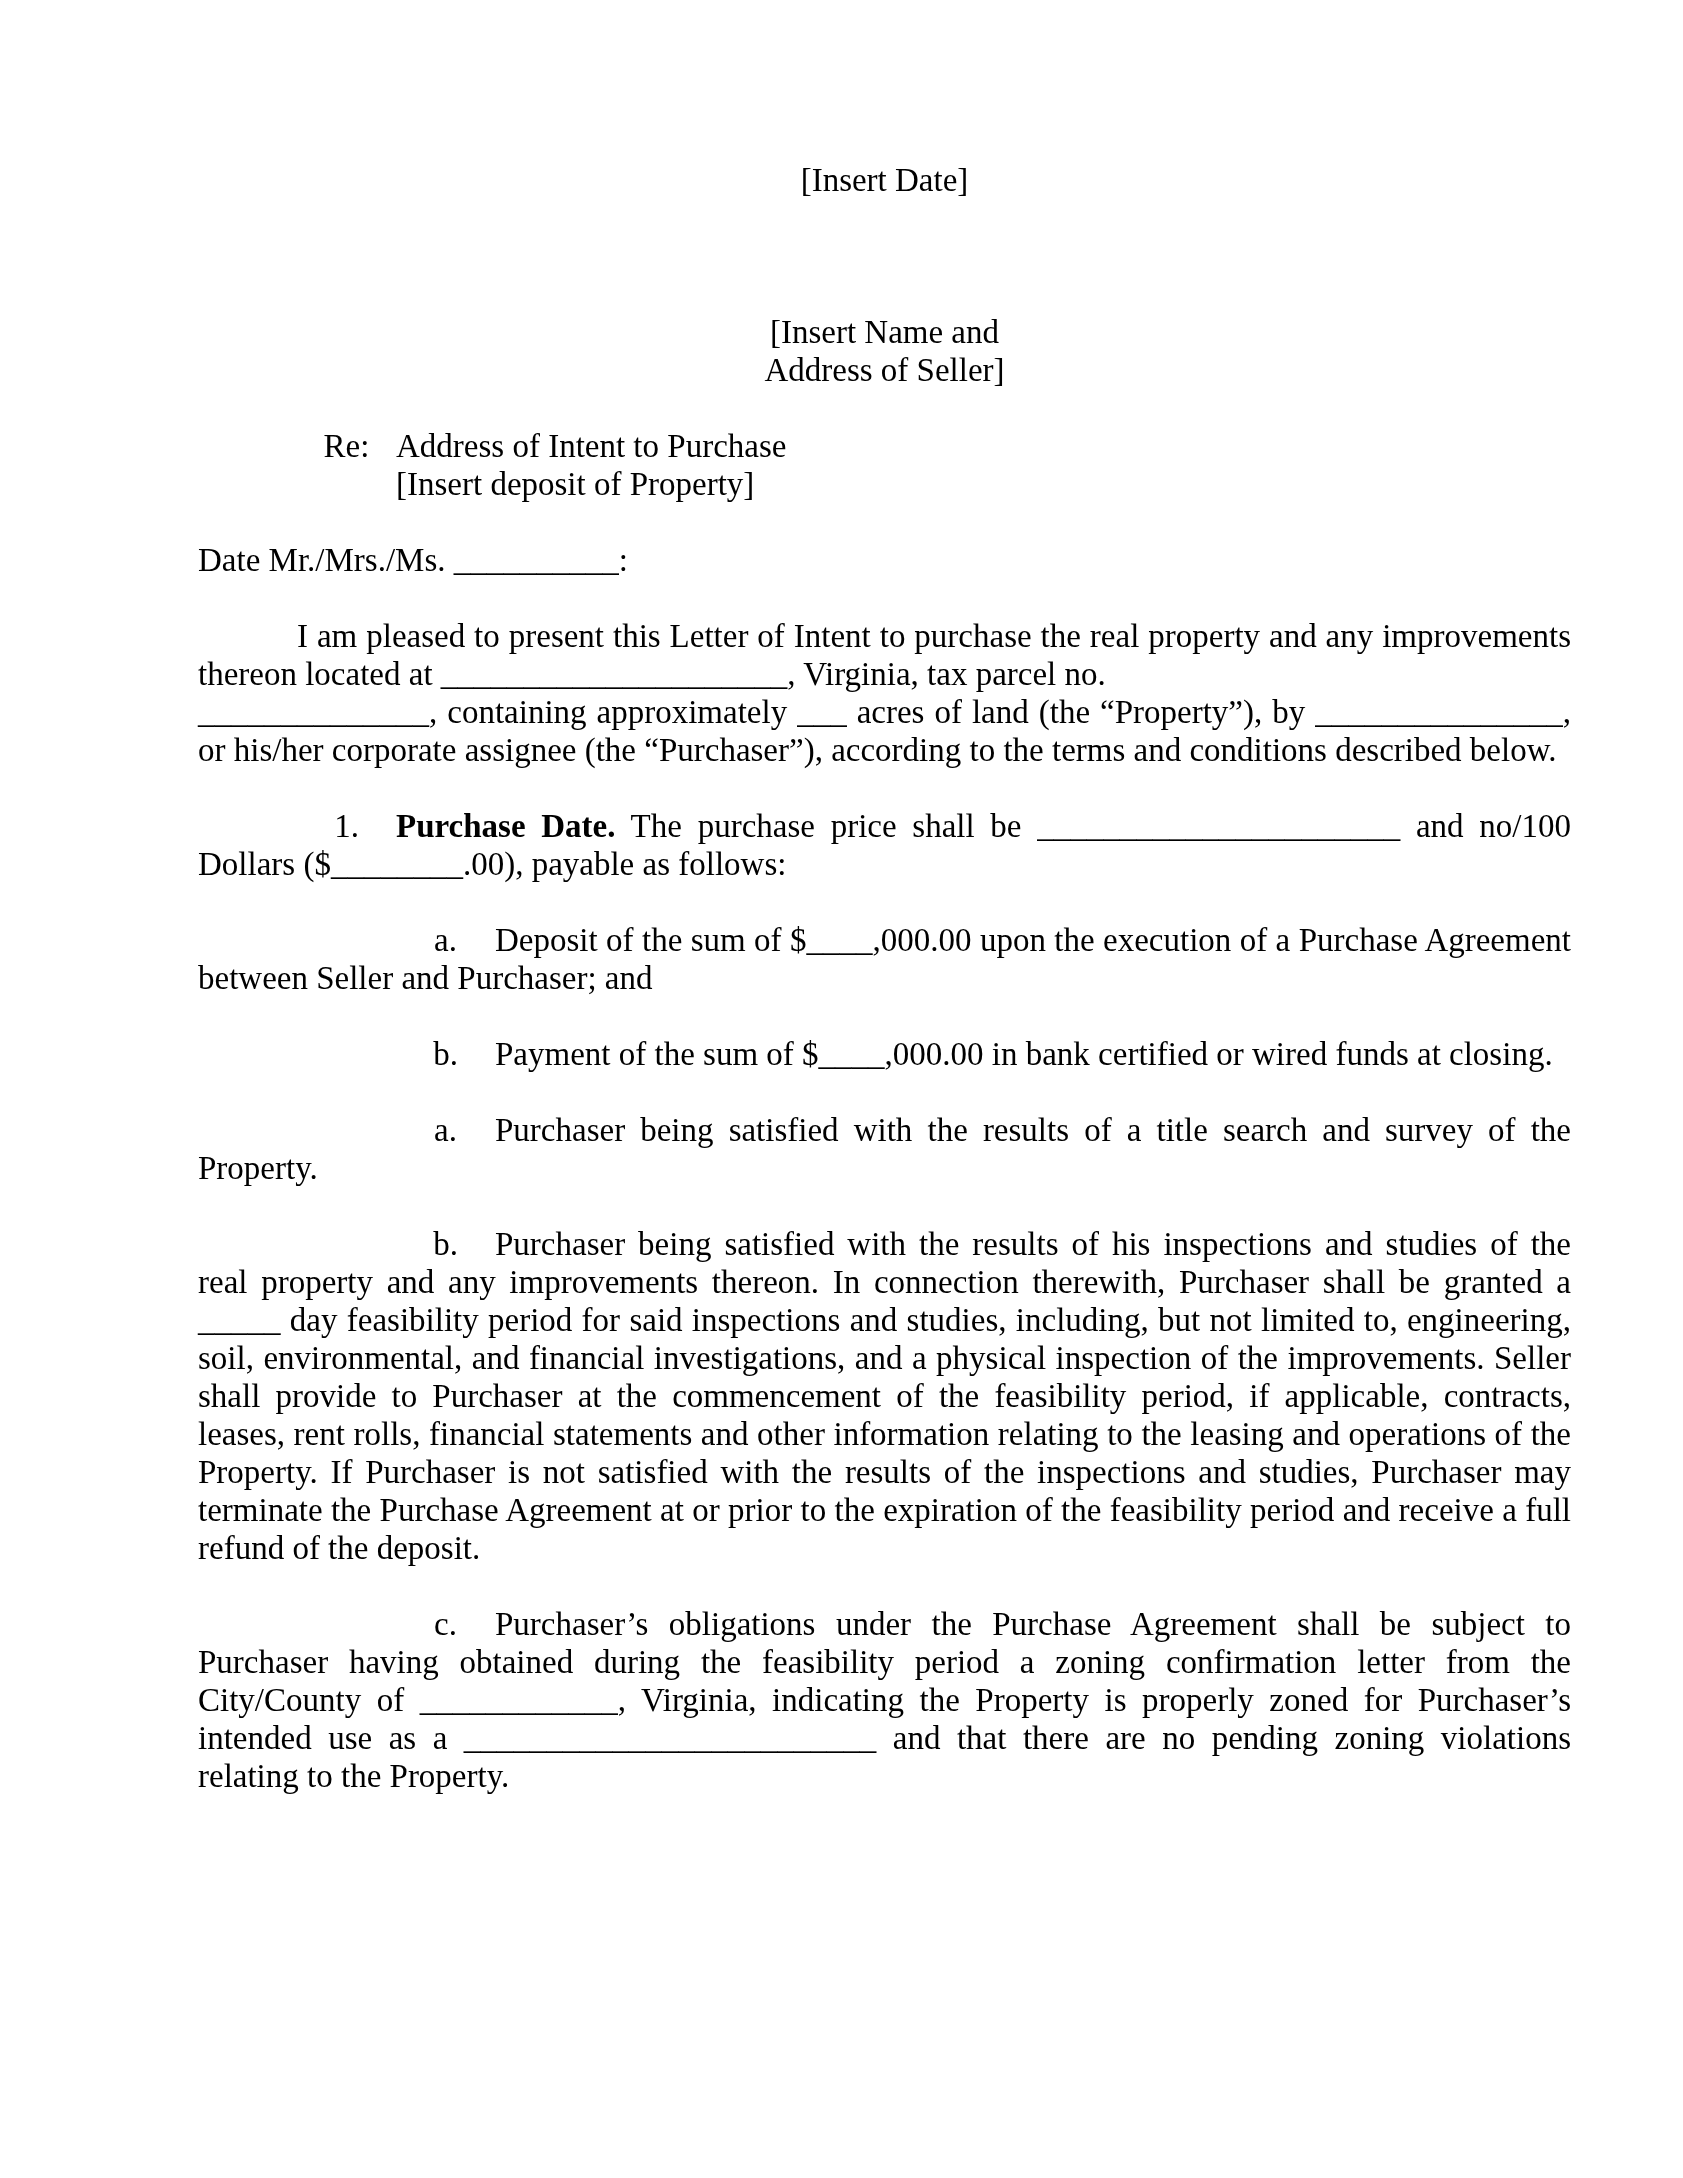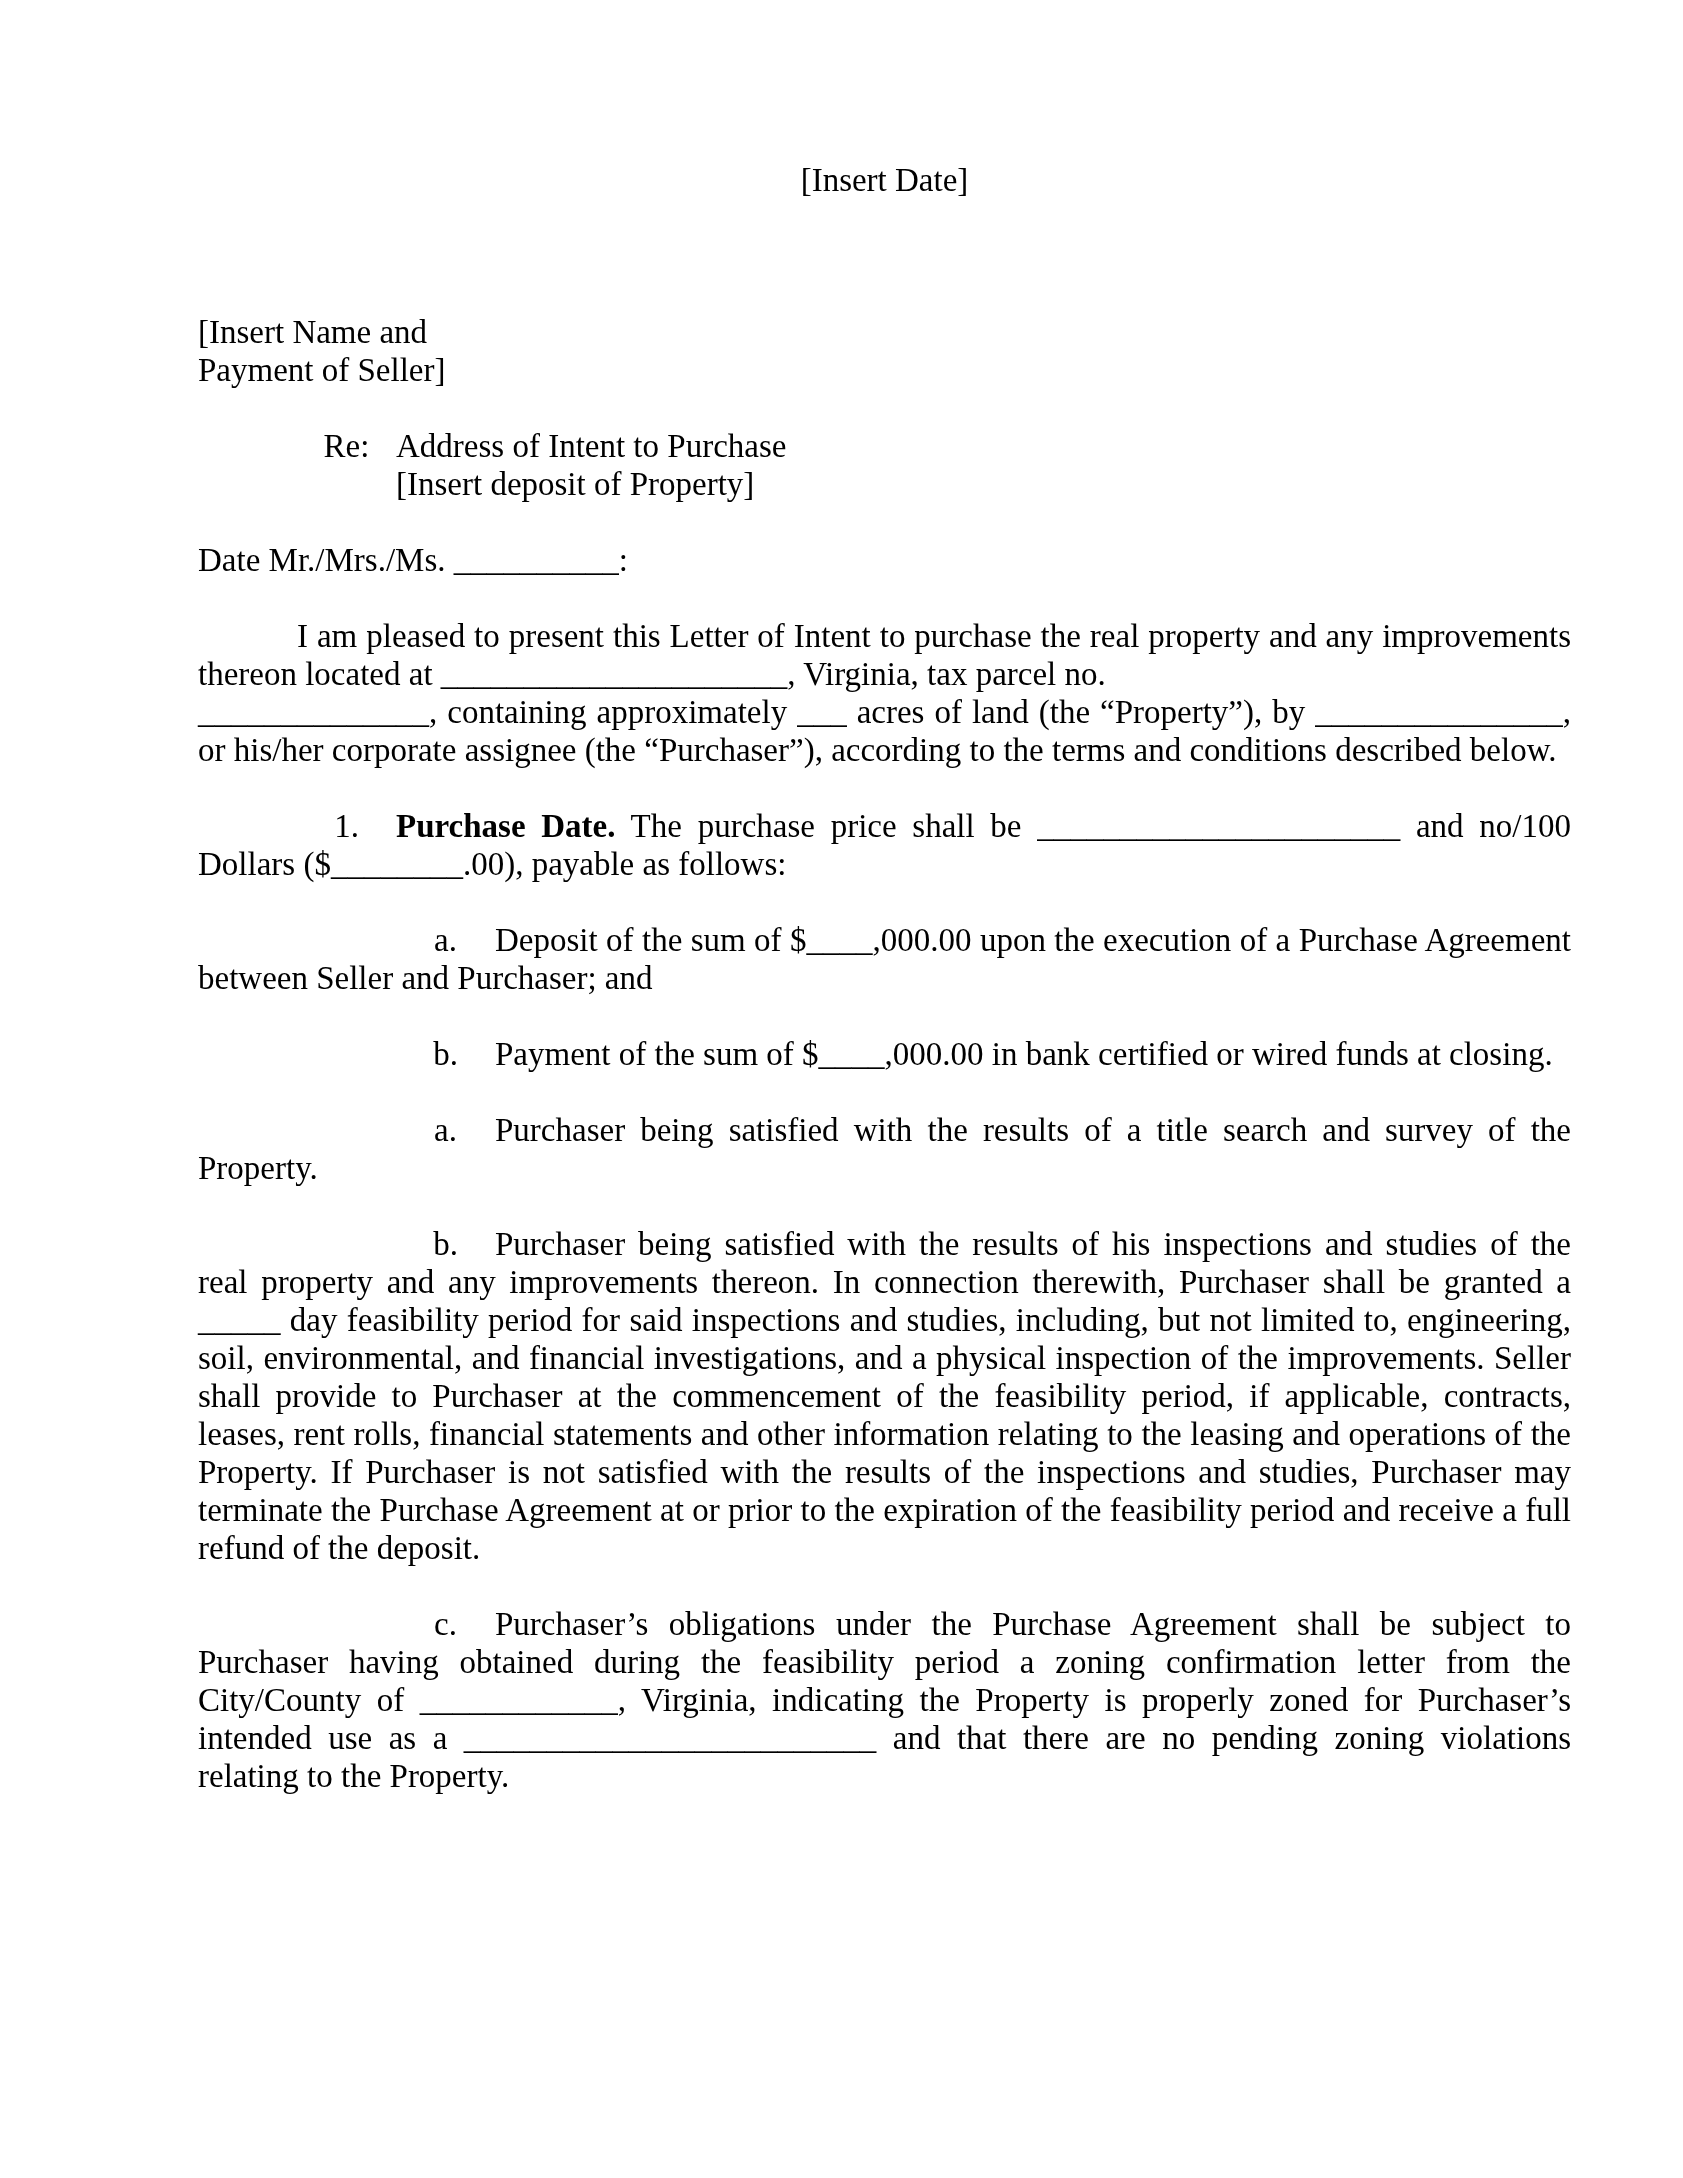--- a/index.html
+++ b/index.html
@@ -17,35 +17,35 @@
     color: #000000;
     font-family: "Liberation Serif", "DejaVu Serif", serif;
     font-size: 33px;
     line-height: 38px;
     overflow: hidden;
   }
   .block { margin: 0; }
   .justify { text-align: justify; }
   .center { text-align: center; }
   .mt1 { margin-top: 38px; }
-  .mt3 { margin-top: 114px; }
+  .mt3 { margin-top: 114px; text-align: center; }
   .t100 { display: inline-block; width: 99px; }
   .t200 { display: inline-block; width: 198px; }
   .num  { display: inline-block; width: 99px; text-align: center; }
   .bold { font-weight: bold; }
   p { margin: 0; }
 </style>
 </head>
 <body>
 
 <div class="page">
 
   <div class="block center"><span>[Insert Date]</span></div>
 
-  <div class="block mt3"><span>[Insert Name and</span><br><span>Payment of Seller]</span></div>
+  <div class="block mt3"><span>[Insert Name and</span><br><span>Address of Seller]</span></div>
 
   <div class="block mt1"><span class="t100"></span><span class="num">Re:</span><span>Address of Intent to Purchase</span><br><span class="t200"></span><span>[Insert deposit of Property]</span></div>
 
   <div class="block mt1"><span>Date Mr./Mrs./Ms. __________:</span></div>
 
   <p class="block mt1 justify"><span class="t100"></span><span>I am pleased to present this Letter of Intent to purchase the real property and any improvements thereon located at _____________________, Virginia, tax parcel no.</span><br><span>______________, containing approximately ___ acres of land (the “Property”), by _______________, or his/her corporate assignee (the “Purchaser”), according to the terms and conditions described below.</span></p>
 
   <p class="block mt1 justify"><span class="t100"></span><span class="num">1.</span><span class="bold">Purchase Date.</span><span> The purchase price shall be ______________________ and no/100 Dollars ($________.00), payable as follows:</span></p>
 
   <p class="block mt1 justify"><span class="t200"></span><span class="num">a.</span><span>Deposit of the sum of $____,000.00 upon the execution of a Purchase Agreement between Seller and Purchaser; and</span></p>

